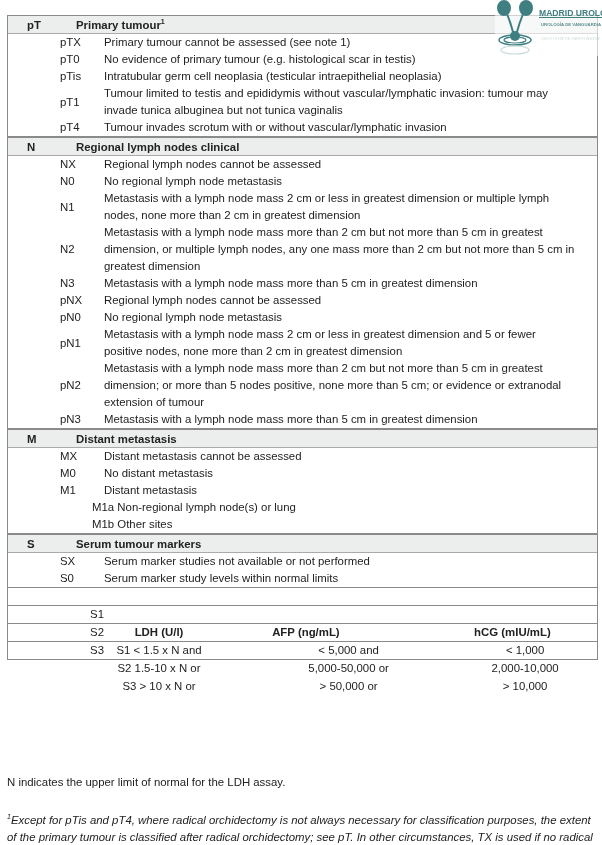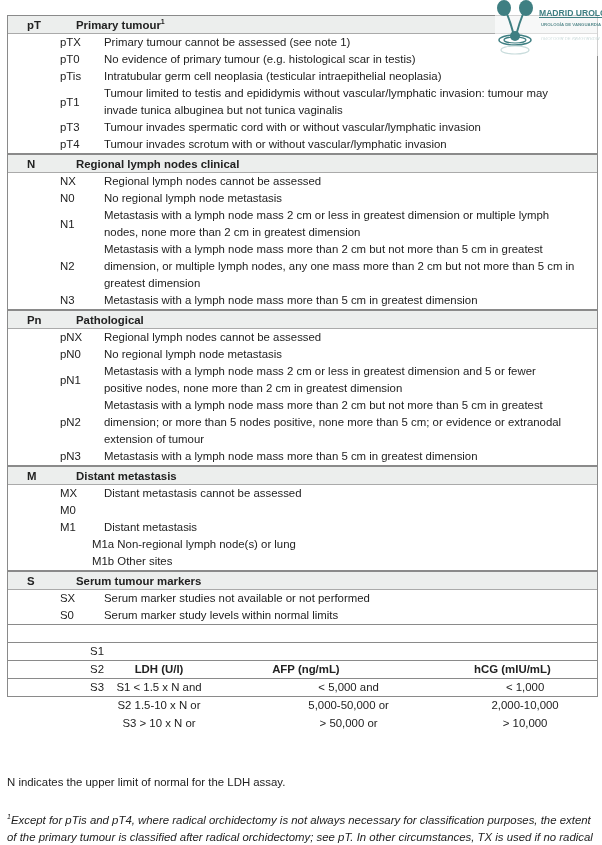--- a/index.html
+++ b/index.html
@@ -64,25 +64,20 @@
       <span class="code">pTis</span>
       <span class="desc">Intratubular germ cell neoplasia (testicular intraepithelial neoplasia)</span>
     </div>
     <div class="row">
       <span class="spacer"></span>
       <span class="code">pT1</span>
       <span class="desc">Tumour limited to testis and epididymis without vascular/lymphatic invasion: tumour may invade tunica albuginea but not tunica vaginalis</span>
     </div>
     <div class="row">
       <span class="spacer"></span>
-      <span class="code">pT3</span>
-      <span class="desc">Tumour invades spermatic cord with or without vascular/lymphatic invasion</span>
-    </div>
-    <div class="row">
-      <span class="spacer"></span>
       <span class="code">pT4</span>
       <span class="desc">Tumour invades scrotum with or without vascular/lymphatic invasion</span>
     </div>
     <div class="sec-head">
       <span class="sec-code">N</span>
       <span class="sec-title"><span>Regional lymph nodes clinical</span></span>
     </div>
     <div class="row">
       <span class="spacer"></span>
       <span class="code">NX</span>
@@ -101,24 +96,20 @@
     <div class="row">
       <span class="spacer"></span>
       <span class="code">N2</span>
       <span class="desc">Metastasis with a lymph node mass more than 2 cm but not more than 5 cm in greatest dimension, or multiple lymph nodes, any one mass more than 2 cm but not more than 5 cm in greatest dimension</span>
     </div>
     <div class="row">
       <span class="spacer"></span>
       <span class="code">N3</span>
       <span class="desc">Metastasis with a lymph node mass more than 5 cm in greatest dimension</span>
     </div>
-    <div class="sec-head">
-      <span class="sec-code">Pn</span>
-      <span class="sec-title"><span>Pathological</span></span>
-    </div>
     <div class="row">
       <span class="spacer"></span>
       <span class="code">pNX</span>
       <span class="desc">Regional lymph nodes cannot be assessed</span>
     </div>
     <div class="row">
       <span class="spacer"></span>
       <span class="code">pN0</span>
       <span class="desc">No regional lymph node metastasis</span>
     </div>
@@ -142,20 +133,21 @@
       <span class="sec-title"><span>Distant metastasis</span></span>
     </div>
     <div class="row">
       <span class="spacer"></span>
       <span class="code">MX</span>
       <span class="desc">Distant metastasis cannot be assessed</span>
     </div>
     <div class="row">
       <span class="spacer"></span>
       <span class="code">M0</span>
+      <span class="desc">No distant metastasis</span>
     </div>
     <div class="row">
       <span class="spacer"></span>
       <span class="code">M1</span>
       <span class="desc">Distant metastasis</span>
     </div>
     <div class="row">
       <span class="spacer"></span>
       <span class="full">M1a Non-regional lymph node(s) or lung</span>
     </div>

